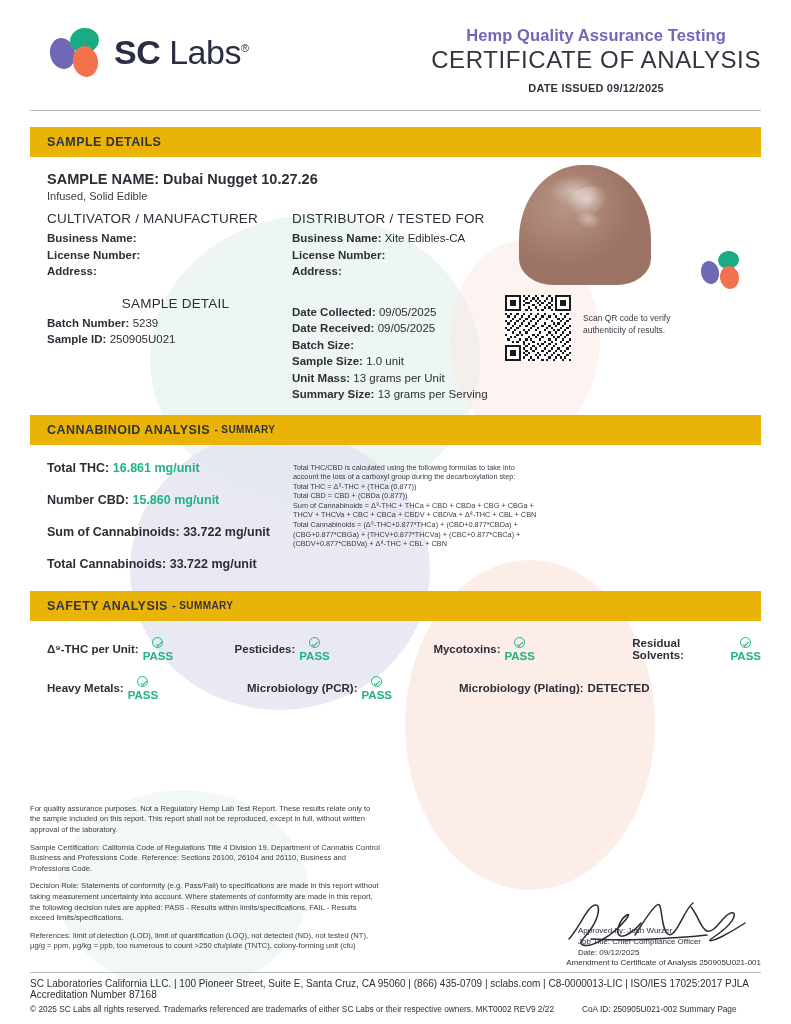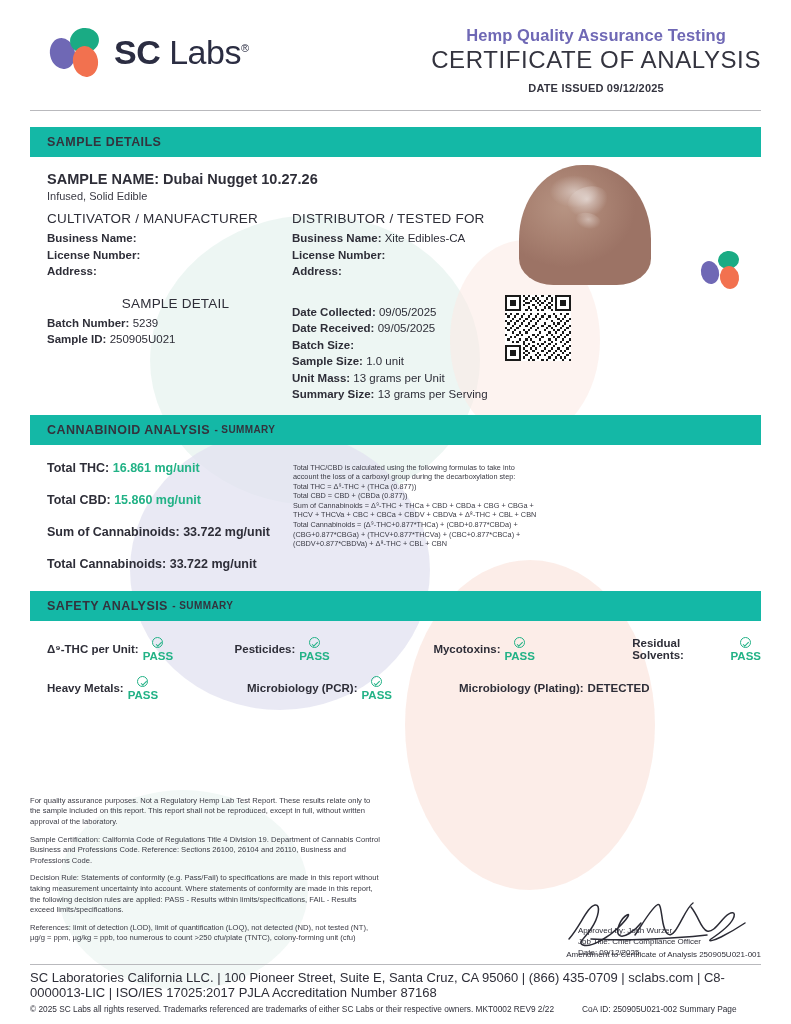--- a/index.html
+++ b/index.html
@@ -56,21 +56,21 @@
 
   .header-right { text-align: center; padding-top: 6px; }
   .hemp-line { color: #6f68b5; font-size: 16.5px; font-weight: bold; letter-spacing: .1px; }
   .coa-line { font-size: 24px; letter-spacing: .6px; color: #34343f; margin-top: 1px; }
   .date-line { font-size: 11px; font-weight: bold; letter-spacing: .2px; margin-top: 8px; color: #34343f; }
 
   .rule { border-top: 1.3px solid #b9b9bd; margin: 4px 0 16px 0; }
 
   
   .band {
-    background: #14b8a6; height: 30px; display: flex; align-items: center;
+    background: #eab308; height: 30px; display: flex; align-items: center;
     padding-left: 17px; margin-top: 6px;
   }
   .band-title { font-size: 12.5px; font-weight: bold; letter-spacing: .45px; color: #33333d; }
   .band-sub { font-size: 10px; font-weight: bold; letter-spacing: .4px; color: #33333d; }
 
   
   .sd-body { position: relative; padding: 14px 0 6px 17px; min-height: 248px; }
   .sample-name { font-size: 14.5px; font-weight: bold; color: #2e2e38; }
   .sample-name .val { font-weight: bold; }
   .sample-type { font-size: 11px; margin-top: 3px; color: #3a3a44; }
@@ -154,21 +154,21 @@
   .disclaimer p:last-child { margin-bottom: 0; }
 
   .sig-block { position: absolute; right: 30px; bottom: 66px; width: 215px; }
   .sig-svg { position: absolute; right: 10px; top: -30px; }
   .sig-text { font-size: 8px; line-height: 11px; color: #2e2e38; padding-left: 32px; }
 
   .amend {
     text-align: right; font-size: 8px; color: #2e2e38; margin-top: 6px;
   }
   .foot-rule { border-top: 1px solid #b9b9bd; margin-top: 5px; }
-  .foot-l1 { font-size: 13px; color: #2e2e38; margin-top: 5px; }
+  .foot-l1 { font-size: 10px; color: #2e2e38; margin-top: 5px; }
   .foot-l2 { font-size: 8.3px; color: #2e2e38; margin-top: 4px; padding-bottom: 10px; display: flex; }
   .foot-l2 .sp { margin-left: 28px; }
 </style>
 </head>
 <body>
 
 <div class="blob blob-mint"></div>
 <div class="blob blob-lavender"></div>
 <div class="blob blob-coral"></div>
 <div class="blob blob-coral2"></div>
@@ -509,37 +509,38 @@
               <rect x="26" y="27" width="1" height="1"></rect>
             <rect x="10" y="28" width="1" height="1"></rect>
               <rect x="12" y="28" width="1" height="1"></rect>
               <rect x="16" y="28" width="1" height="1"></rect>
               <rect x="18" y="28" width="1" height="1"></rect>
               <rect x="21" y="28" width="1" height="1"></rect>
               <rect x="25" y="28" width="1" height="1"></rect>
               <rect x="28" y="28" width="1" height="1"></rect>
           </g>
         </svg>
+        <div class="qr-note">Scan QR code to verify authenticity of results.</div>
       </div>
     </div>
   </div>
 
   <div class="band">
     <span class="band-title">CANNABINOID ANALYSIS</span>&nbsp;
     <span class="band-sub">- SUMMARY</span>
   </div>
 
   <div class="cb-body">
     <div class="cb-left">
       <div class="cb-line">
         <span>Total THC:</span>
         <span class="cb-green">16.861 mg/unit</span>
       </div>
       <div class="cb-line">
-        <span>Total CBD:</span>
+        <span>Number CBD:</span>
         <span class="cb-green">15.860 mg/unit</span>
       </div>
       <div class="cb-line">
         <span>Sum of Cannabinoids:</span>
         <span>33.722 mg/unit</span>
       </div>
       <div class="cb-line">
         <span>Total Cannabinoids:</span>
         <span>33.722 mg/unit</span>
       </div>

